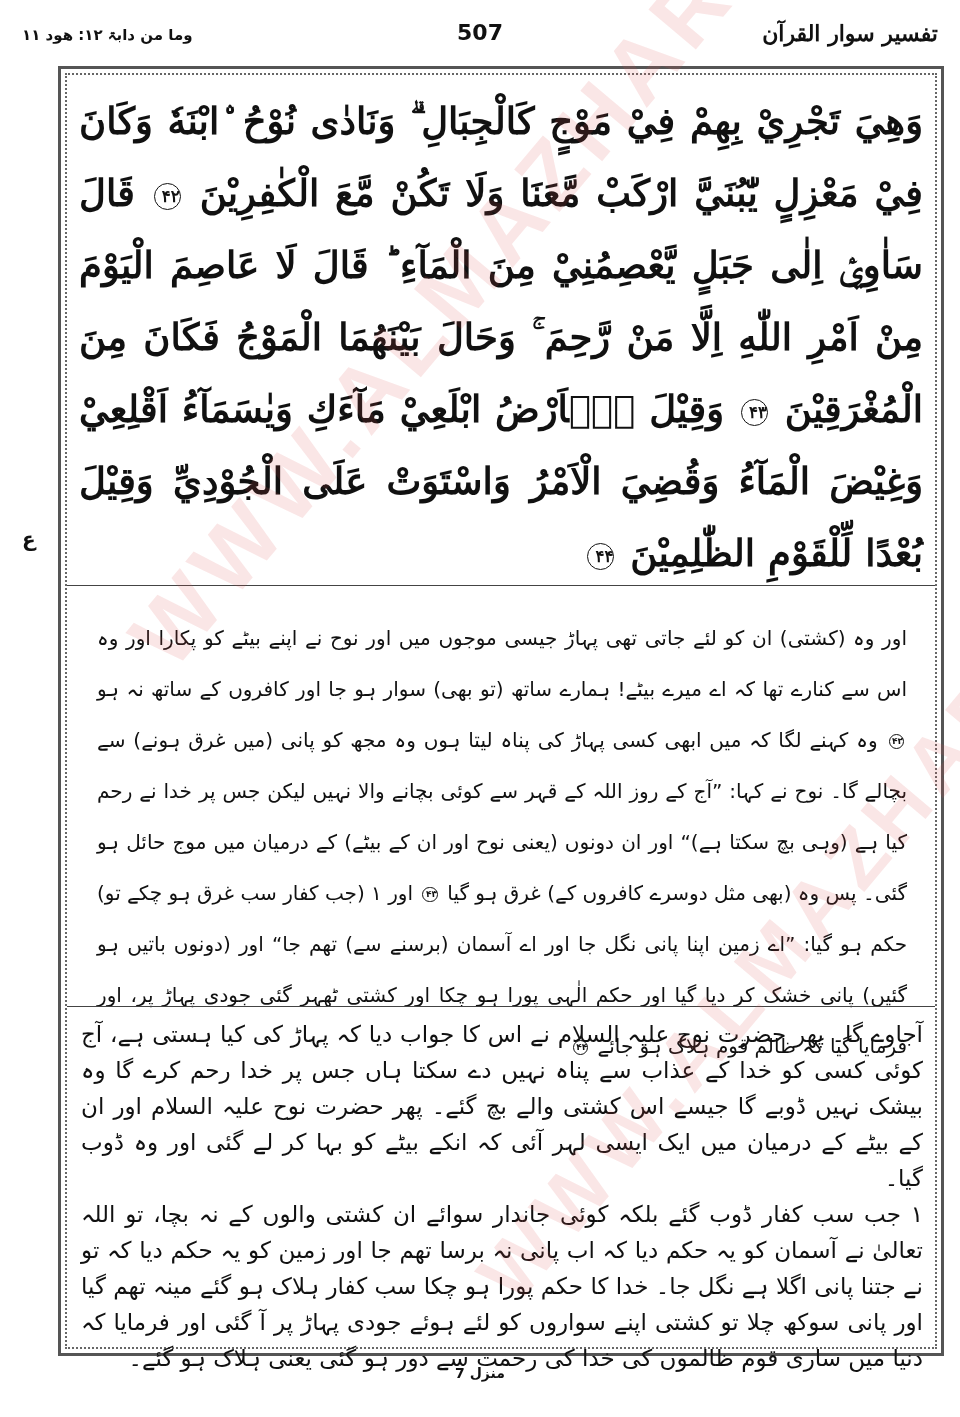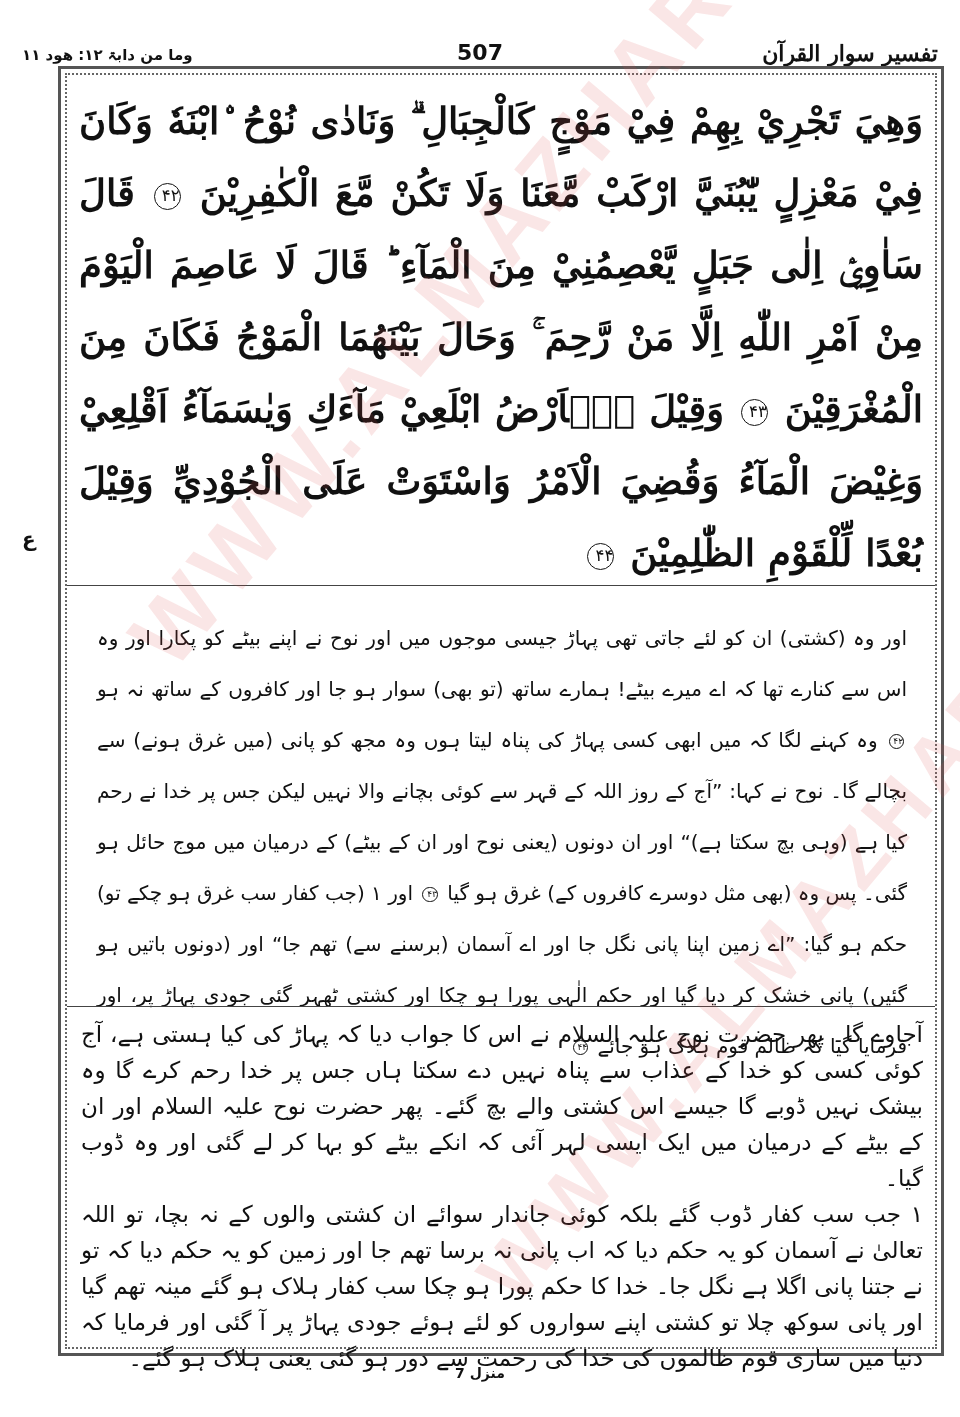--- a/index.html
+++ b/index.html
@@ -10,21 +10,21 @@
     body {
       width: 960px;
       height: 1417px;
       position: relative;
       overflow: hidden;
       font-family: "DejaVu Sans", sans-serif;
       color: #111111;
     }
     .page-header {
       position: absolute;
-      top: 38px;
+      top: 18px;
       left: 0;
       width: 960px;
       height: 40px;
     }
     .header-left {
       position: absolute;
       left: 22px;
       top: 8px;
       font-size: 15px;
       direction: rtl;
@@ -123,21 +123,21 @@
     }
     .verse-num {
       display: inline-block;
       border: 1.5px solid #111;
       border-radius: 50%;
       font-size: 0.45em;
       line-height: 1.5em;
       min-width: 1.5em;
       text-align: center;
       vertical-align: middle;
-      font-weight: normal;
+      font-weight: bold;
       margin: 0 3px;
     }
     .ruku-mark {
       position: absolute;
       left: 22px;
       top: 527px;
       font-size: 20px;
       font-weight: bold;
       direction: rtl;
     }

